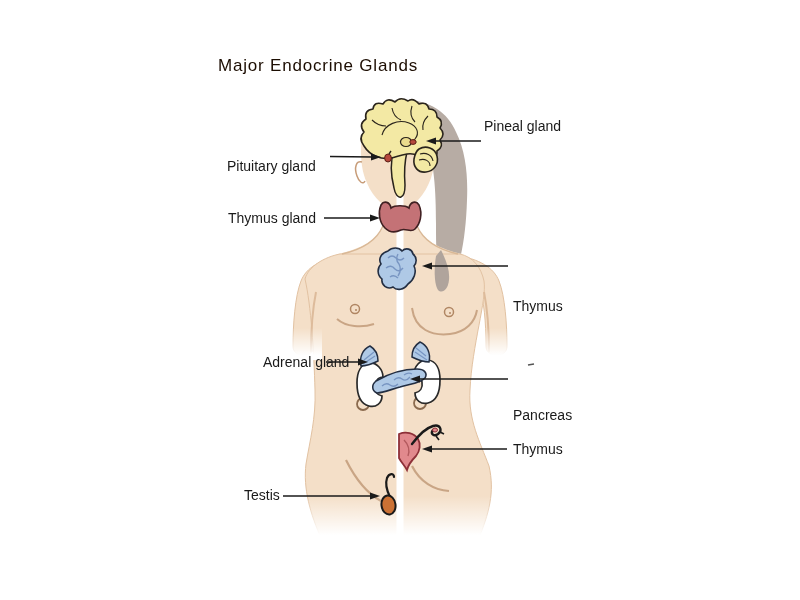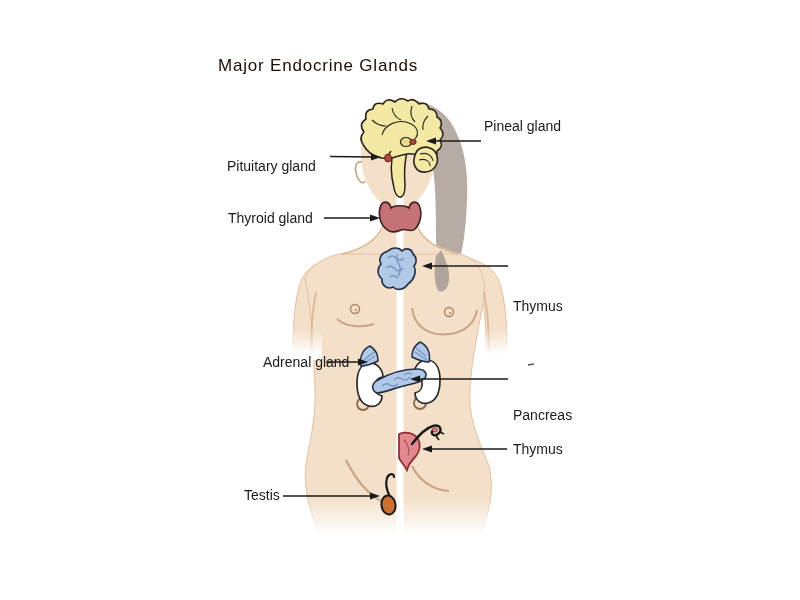--- a/index.html
+++ b/index.html
@@ -219,19 +219,19 @@
         <polygon points="380,496 370,492.4 370,499.6" stroke="none"></polygon>
       </g>
     </g>
   </svg>
 
   <div class="title">Major Endocrine Glands</div>
 
 
   <div class="label" style="left:227px; top:158px;">Pituitary gland</div>
   <div class="label" style="left:484px; top:118px;">Pineal gland</div>
-  <div class="label" style="left:228px; top:210px;">Thyroid gland</div>
+  <div class="label" style="left:228px; top:210px;">Thymus gland</div>
   <div class="label" style="left:513px; top:258px;margin-top:40px;">Thymus</div>
   <div class="label" style="left:227px; top:354px;margin-left:36px;">Adrenal gland</div>
   <div class="label" style="left:513px; top:371px;margin-top:36px;">Pancreas</div>
   <div class="label" style="left:513px; top:441px;">Thymus</div>
   <div class="label" style="left:244px; top:487px;text-align:right;">Testis</div>
 </div>
 
 </body></html>

